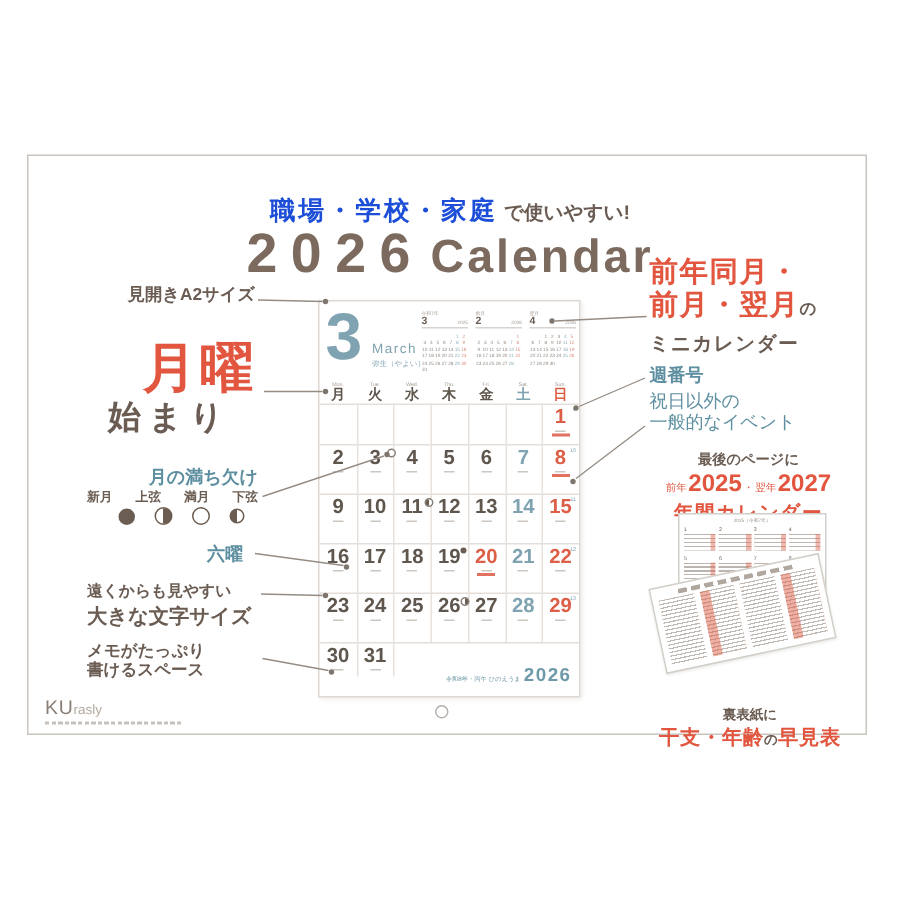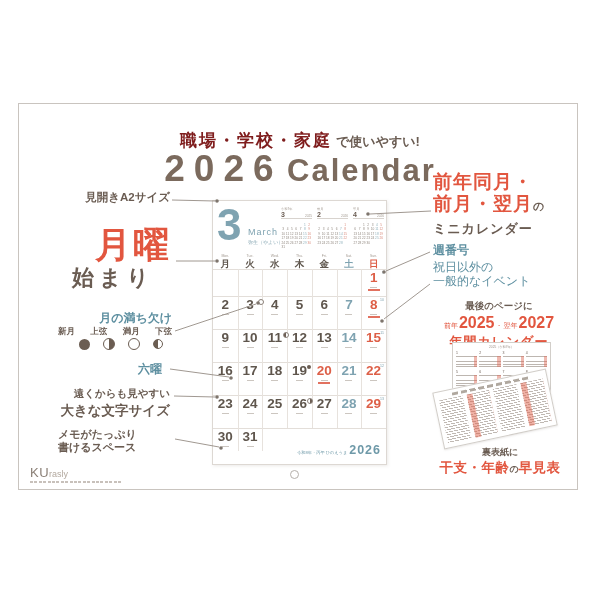--- a/index.html
+++ b/index.html
@@ -3,21 +3,21 @@
 <meta charset="utf-8">
 <style>
   html,body{margin:0;padding:0;background:#fff;}
   #canvas{position:relative;width:600px;height:600px;background:#fff;overflow:hidden;
           font-family:"Liberation Sans","DejaVu Sans",sans-serif;color:#6a5c52;}
   .abs{position:absolute;}
   
   #frame{left:18px;top:103px;width:558px;height:385px;border:1px solid #c9c4bf;}
   
   #tagline{left:0;top:129px;width:600px;text-align:center;white-space:nowrap;}
-  #tagline .red{color:#7f1d1d;font-size:17px;font-weight:bold;letter-spacing:2px;}
+  #tagline .red{color:#1d4ed8;font-size:17px;font-weight:bold;letter-spacing:2px;}
   #tagline .dark{color:#6a5c52;font-size:13px;font-weight:bold;margin-left:4px;}
   #main-title{left:0;top:148px;width:600px;text-align:center;color:#7b6a5d;white-space:nowrap;}
   #main-title .year{font-size:37px;font-weight:bold;letter-spacing:9px;}
   #main-title .word{font-size:31px;font-weight:bold;letter-spacing:2px;}
   
   #cal-page{left:212px;top:200px;width:173px;height:263px;background:#fff;border:1px solid #ddd8d3;
             box-shadow:1px 1px 3px rgba(150,140,130,.18);}
   #big-month{left:4px;top:2px;font-size:44px;line-height:44px;font-weight:bold;color:#7fa3b1;}
   #month-name{left:35px;top:26px;font-size:9px;color:#7fa3b1;letter-spacing:1px;text-align:center;}
   #month-jp{left:35px;top:38px;font-size:5px;color:#8aa9b5;}
@@ -60,21 +60,21 @@
   #ann-monday-sub{left:72px;top:263px;font-size:22px;font-weight:bold;letter-spacing:5px;}
   #ann-moon-title{left:58px;top:310px;width:114px;text-align:right;font-size:12px;font-weight:bold;color:#5d8fa0;}
   #ann-moon-labels{left:58px;top:326px;width:114px;display:flex;justify-content:space-between;font-size:8.5px;font-weight:bold;}
   #ann-moon-icons{left:79px;top:338px;width:84px;display:flex;align-items:center;justify-content:space-between;}
   .micon{border-radius:50%;}
   .mi-new{width:11px;height:11px;background:#6b5d52;}
   .mi-first{width:10px;height:10px;border:1px solid #6b5d52;background:linear-gradient(to right,#fff 50%,#6b5d52 50%);}
   .mi-full{width:10px;height:10px;border:1px solid #6b5d52;background:#fff;}
   .mi-last{width:8px;height:8px;border:1px solid #6b5d52;background:linear-gradient(to right,#6b5d52 50%,#fff 50%);}
   #ann-rokuyo{left:138px;top:361px;font-size:12px;font-weight:bold;color:#5d8fa0;}
-  #ann-font{left:58px;top:387px;width:112px;text-align:right;font-family:Liberation Mono, monospace;}
+  #ann-font{left:58px;top:387px;width:112px;text-align:left;font-family:Liberation Mono, monospace;}
   #ann-font .l1{font-size:10.5px;font-weight:bold;}
   #ann-font .l2{font-size:13.5px;font-weight:bold;margin-top:1px;}
   #ann-memo{left:58px;top:428px;width:112px;font-size:11px;font-weight:bold;line-height:13px;}
   
   #ann-mini{left:433px;top:171px;}
   #ann-mini .r1{font-size:19px;line-height:22px;font-weight:bold;color:#e2563f;letter-spacing:1px;}
   #ann-mini .r2{font-size:19px;line-height:22px;font-weight:bold;color:#e2563f;letter-spacing:1px;}
   #ann-mini .r2 .no{font-size:11px;color:#6a5c52;}
   #ann-mini .r3{font-size:13px;font-weight:bold;color:#6a5c52;margin-top:3px;letter-spacing:1px;}
   #ann-week{left:433px;top:242px;font-size:12px;font-weight:bold;color:#5d8fa0;}
@@ -93,21 +93,21 @@
     background:linear-gradient(to right,transparent 0 84%,rgba(220,100,80,.45) 84% 100%),
                repeating-linear-gradient(#bdb6b0 0 .8px,transparent .8px 2.6px);}
   #table-page{left:437px;top:380px;width:116px;height:58px;background:#fff;border:1px solid #d2cec9;
               transform:rotate(-12deg);z-index:2;box-shadow:0 1px 2px rgba(120,110,100,.15);padding:3px 4px;box-sizing:border-box;}
   #table-page .thead{height:3px;margin:0 14px 2px 14px;background:repeating-linear-gradient(to right,#b0a89f 0 6px,transparent 6px 9px);}
   #table-cols{display:flex;gap:4px;height:44px;}
   #table-cols .tcol{flex:1;background:repeating-linear-gradient(#c0b9b3 0 .8px,transparent .8px 2.5px);}
   #table-cols .tcol.red{background:
      linear-gradient(to right,rgba(221,95,72,.5) 0 28%,transparent 28%),
      repeating-linear-gradient(#c0b9b3 0 .8px,transparent .8px 2.5px);}
-  #ann-back{left:437px;top:446px;width:126px;text-align:right;}
+  #ann-back{left:437px;top:470px;width:126px;text-align:right;}
   #ann-back .row{display:flex;align-items:baseline;justify-content:center;white-space:nowrap;}
   #ann-back .sm{font-size:9px;font-weight:bold;color:#6a5c52;}
   #ann-back .rd{font-size:13.5px;font-weight:bold;color:#e2563f;letter-spacing:.5px;}
   
   #logo{left:30px;top:463px;white-space:nowrap;}
   #logo .ku{font-size:13px;color:#8a7f76;letter-spacing:.5px;}
   #logo .rest{font-size:9px;color:#b3a99f;}
   #fineprint{left:30px;top:481px;width:92px;height:1.8px;
              background:repeating-linear-gradient(to right,#c8c1bb 0 3px,transparent 3px 4.4px);}
   #pointer-svg{left:0;top:0;width:600px;height:600px;pointer-events:none;}

